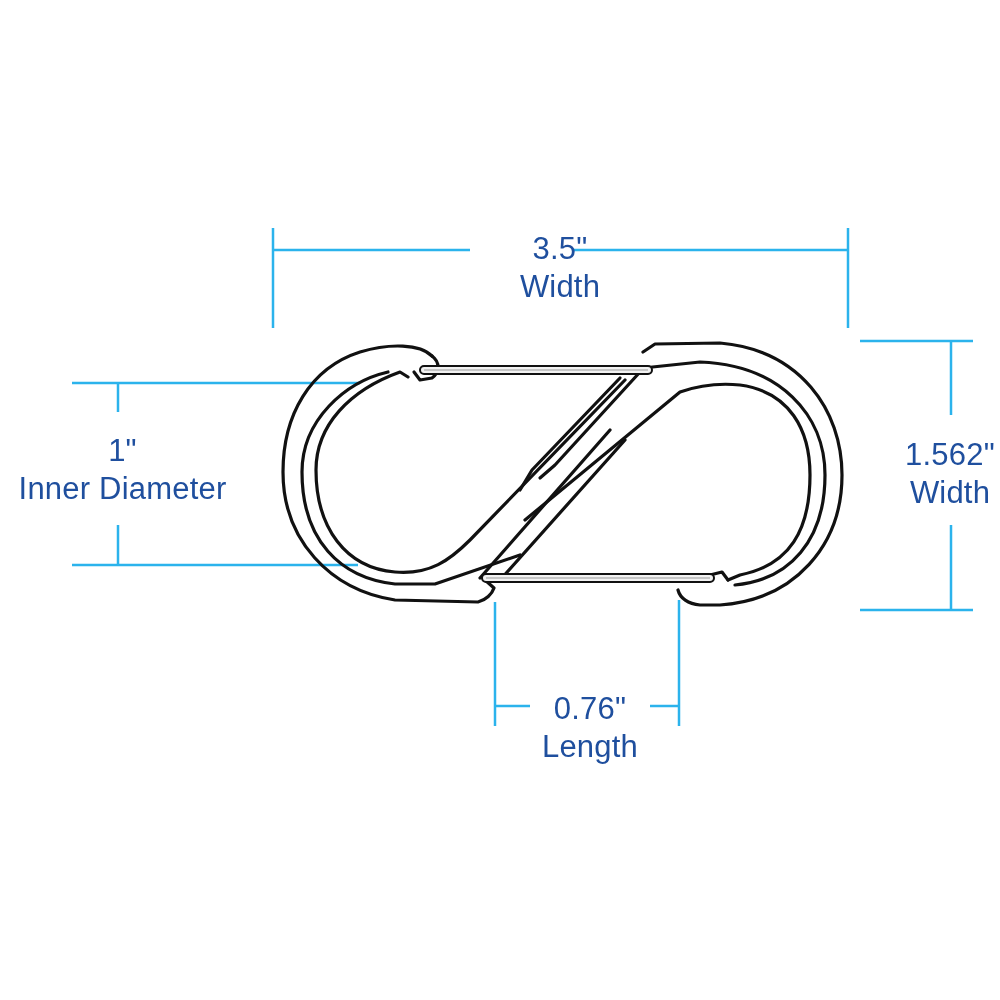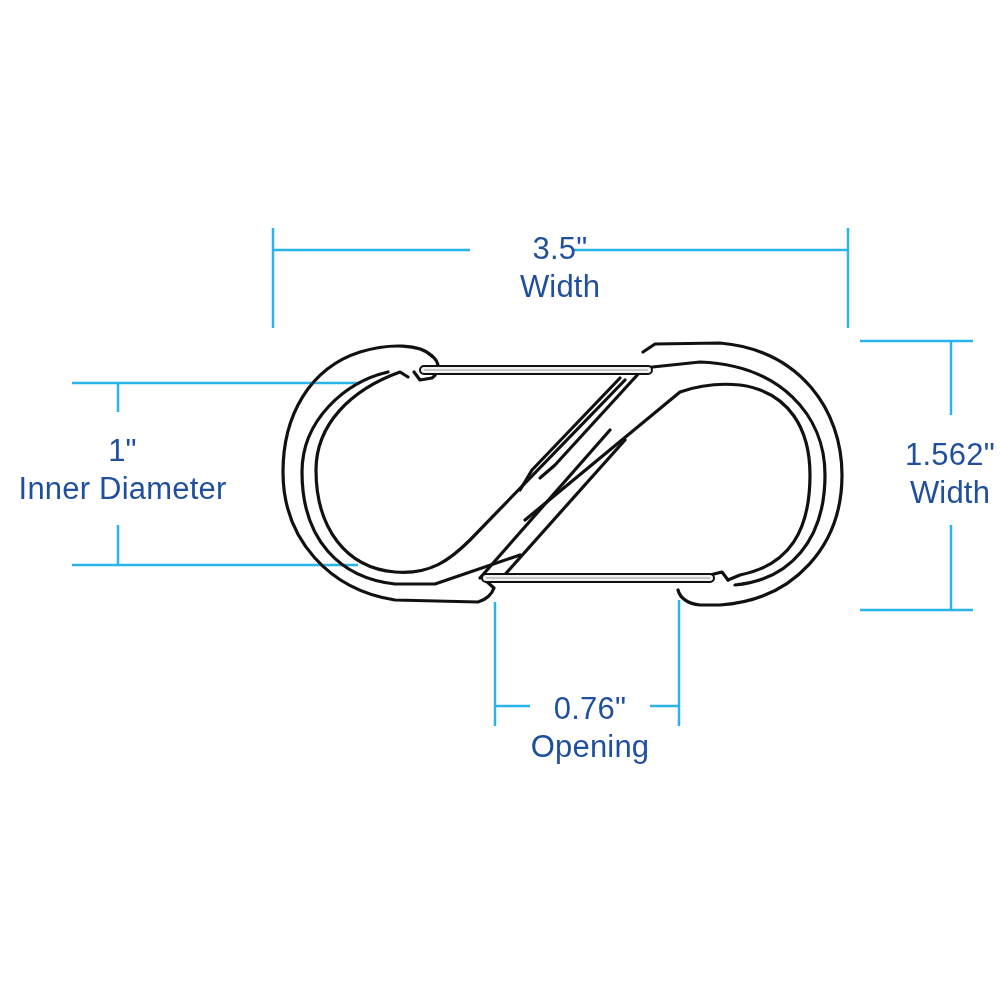--- a/index.html
+++ b/index.html
@@ -143,14 +143,14 @@
   <span>Inner Diameter</span>
 </div>
 
 <div class="dim-label" id="width-label">
   <span>1.562"</span>
   <span>Width</span>
 </div>
 
 <div class="dim-label" id="opening-label">
   <span>0.76"</span>
-  <span>Opening</span>
+  <span>Length</span>
 </div>
 
 </body></html>

